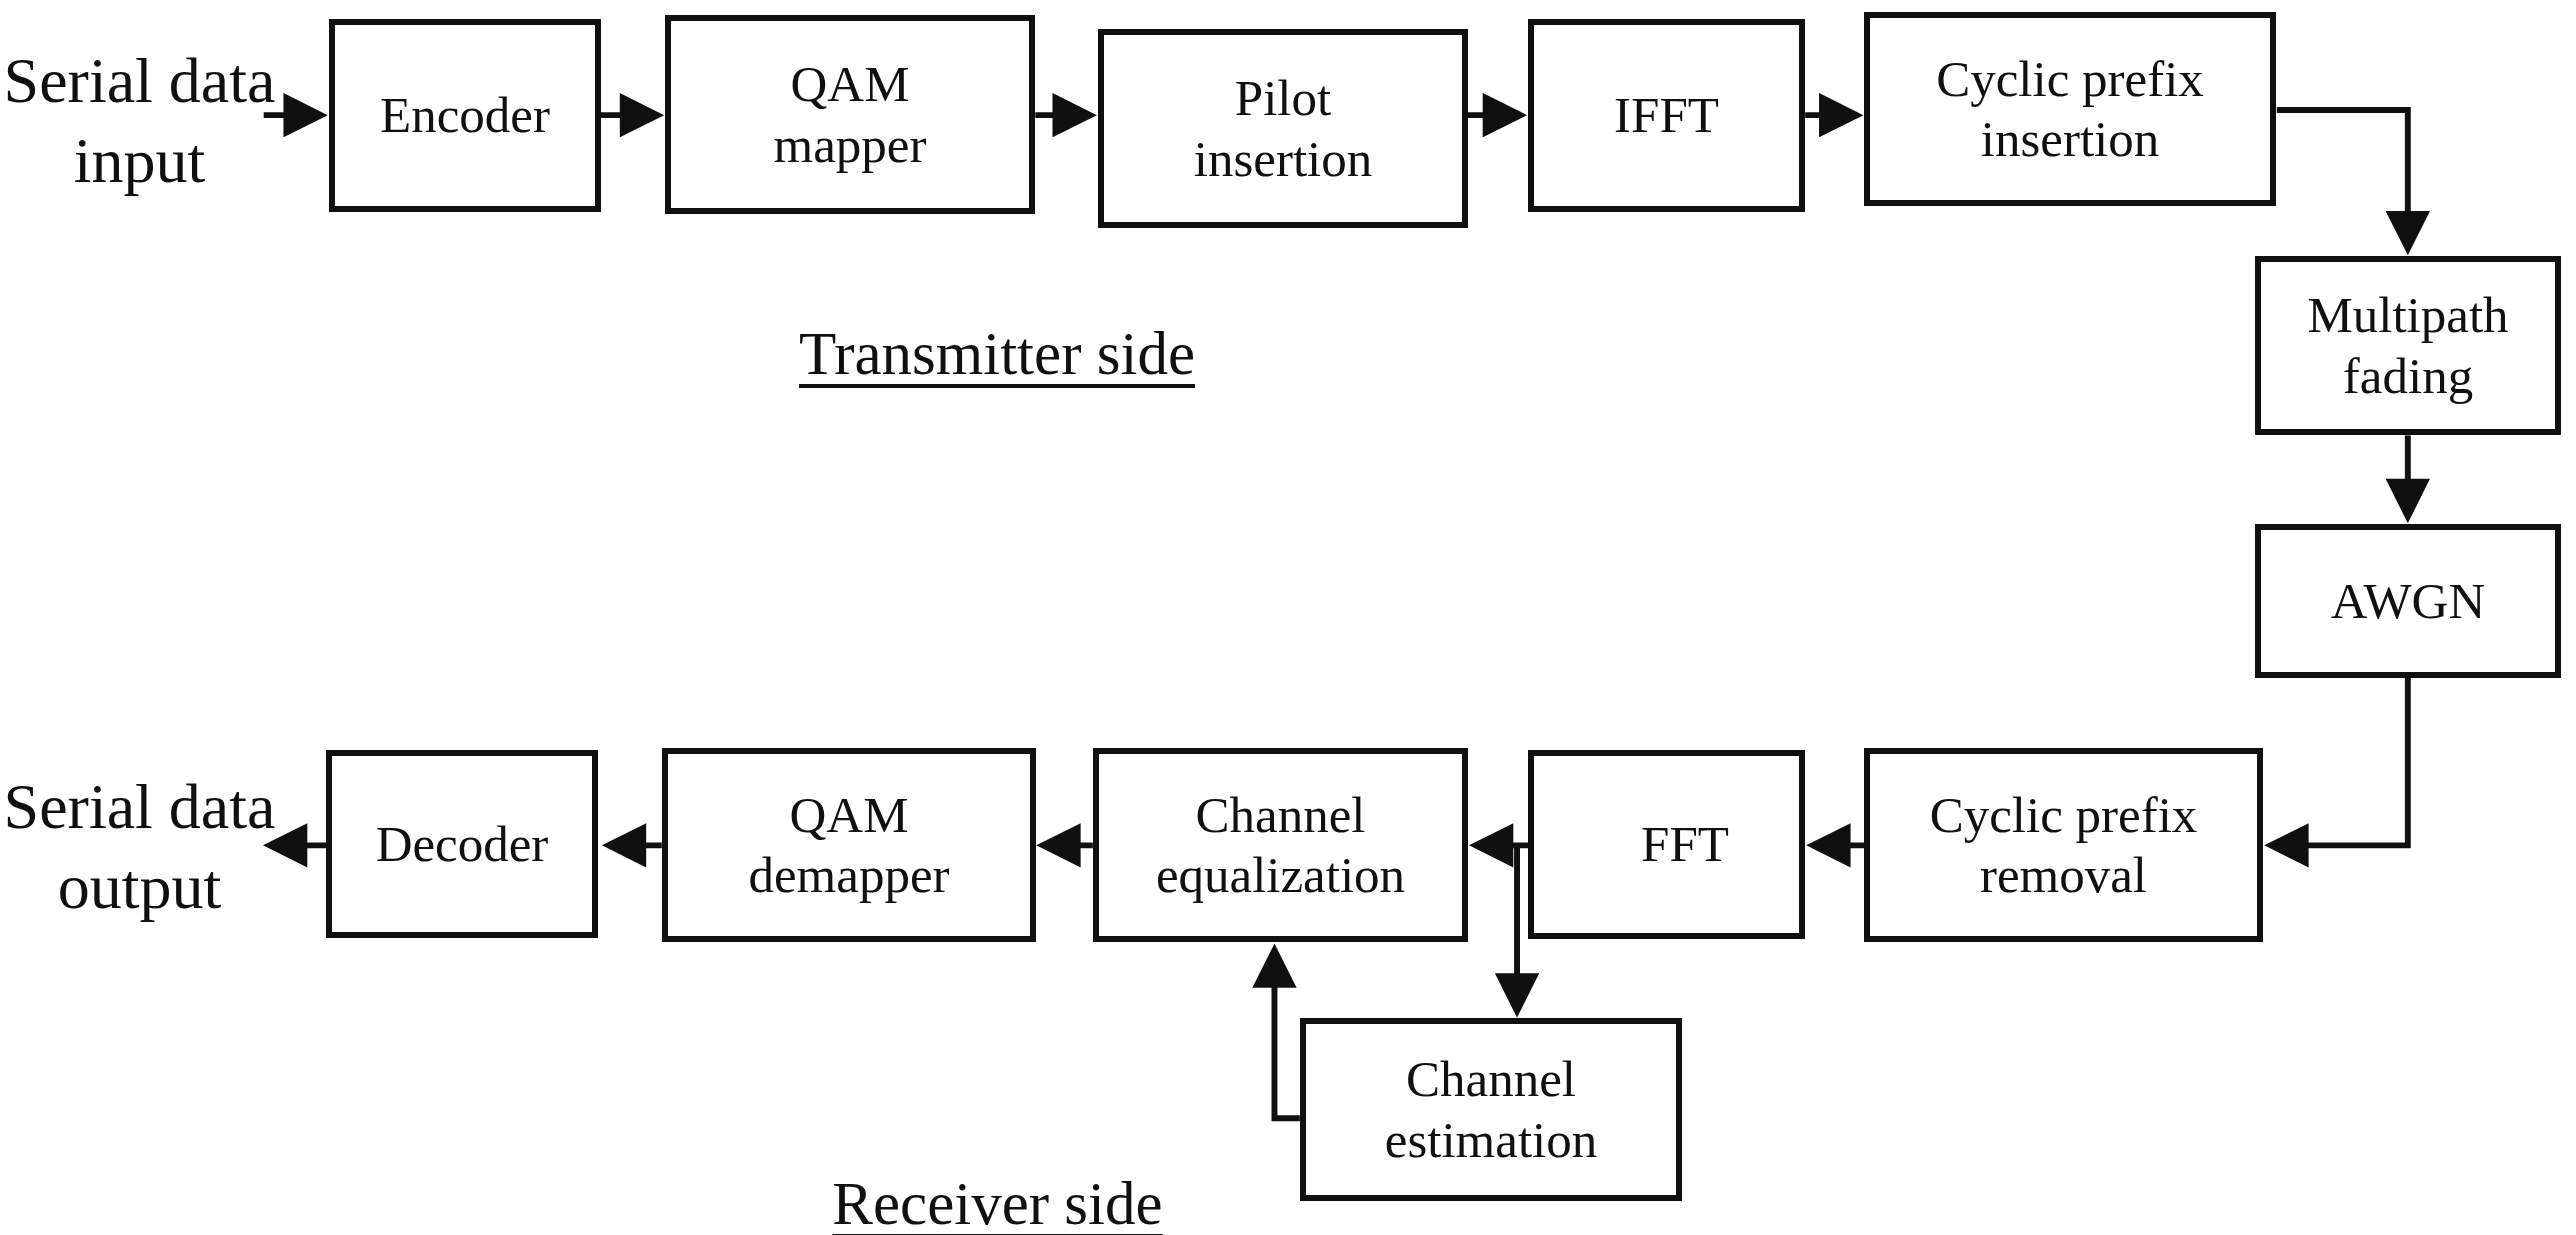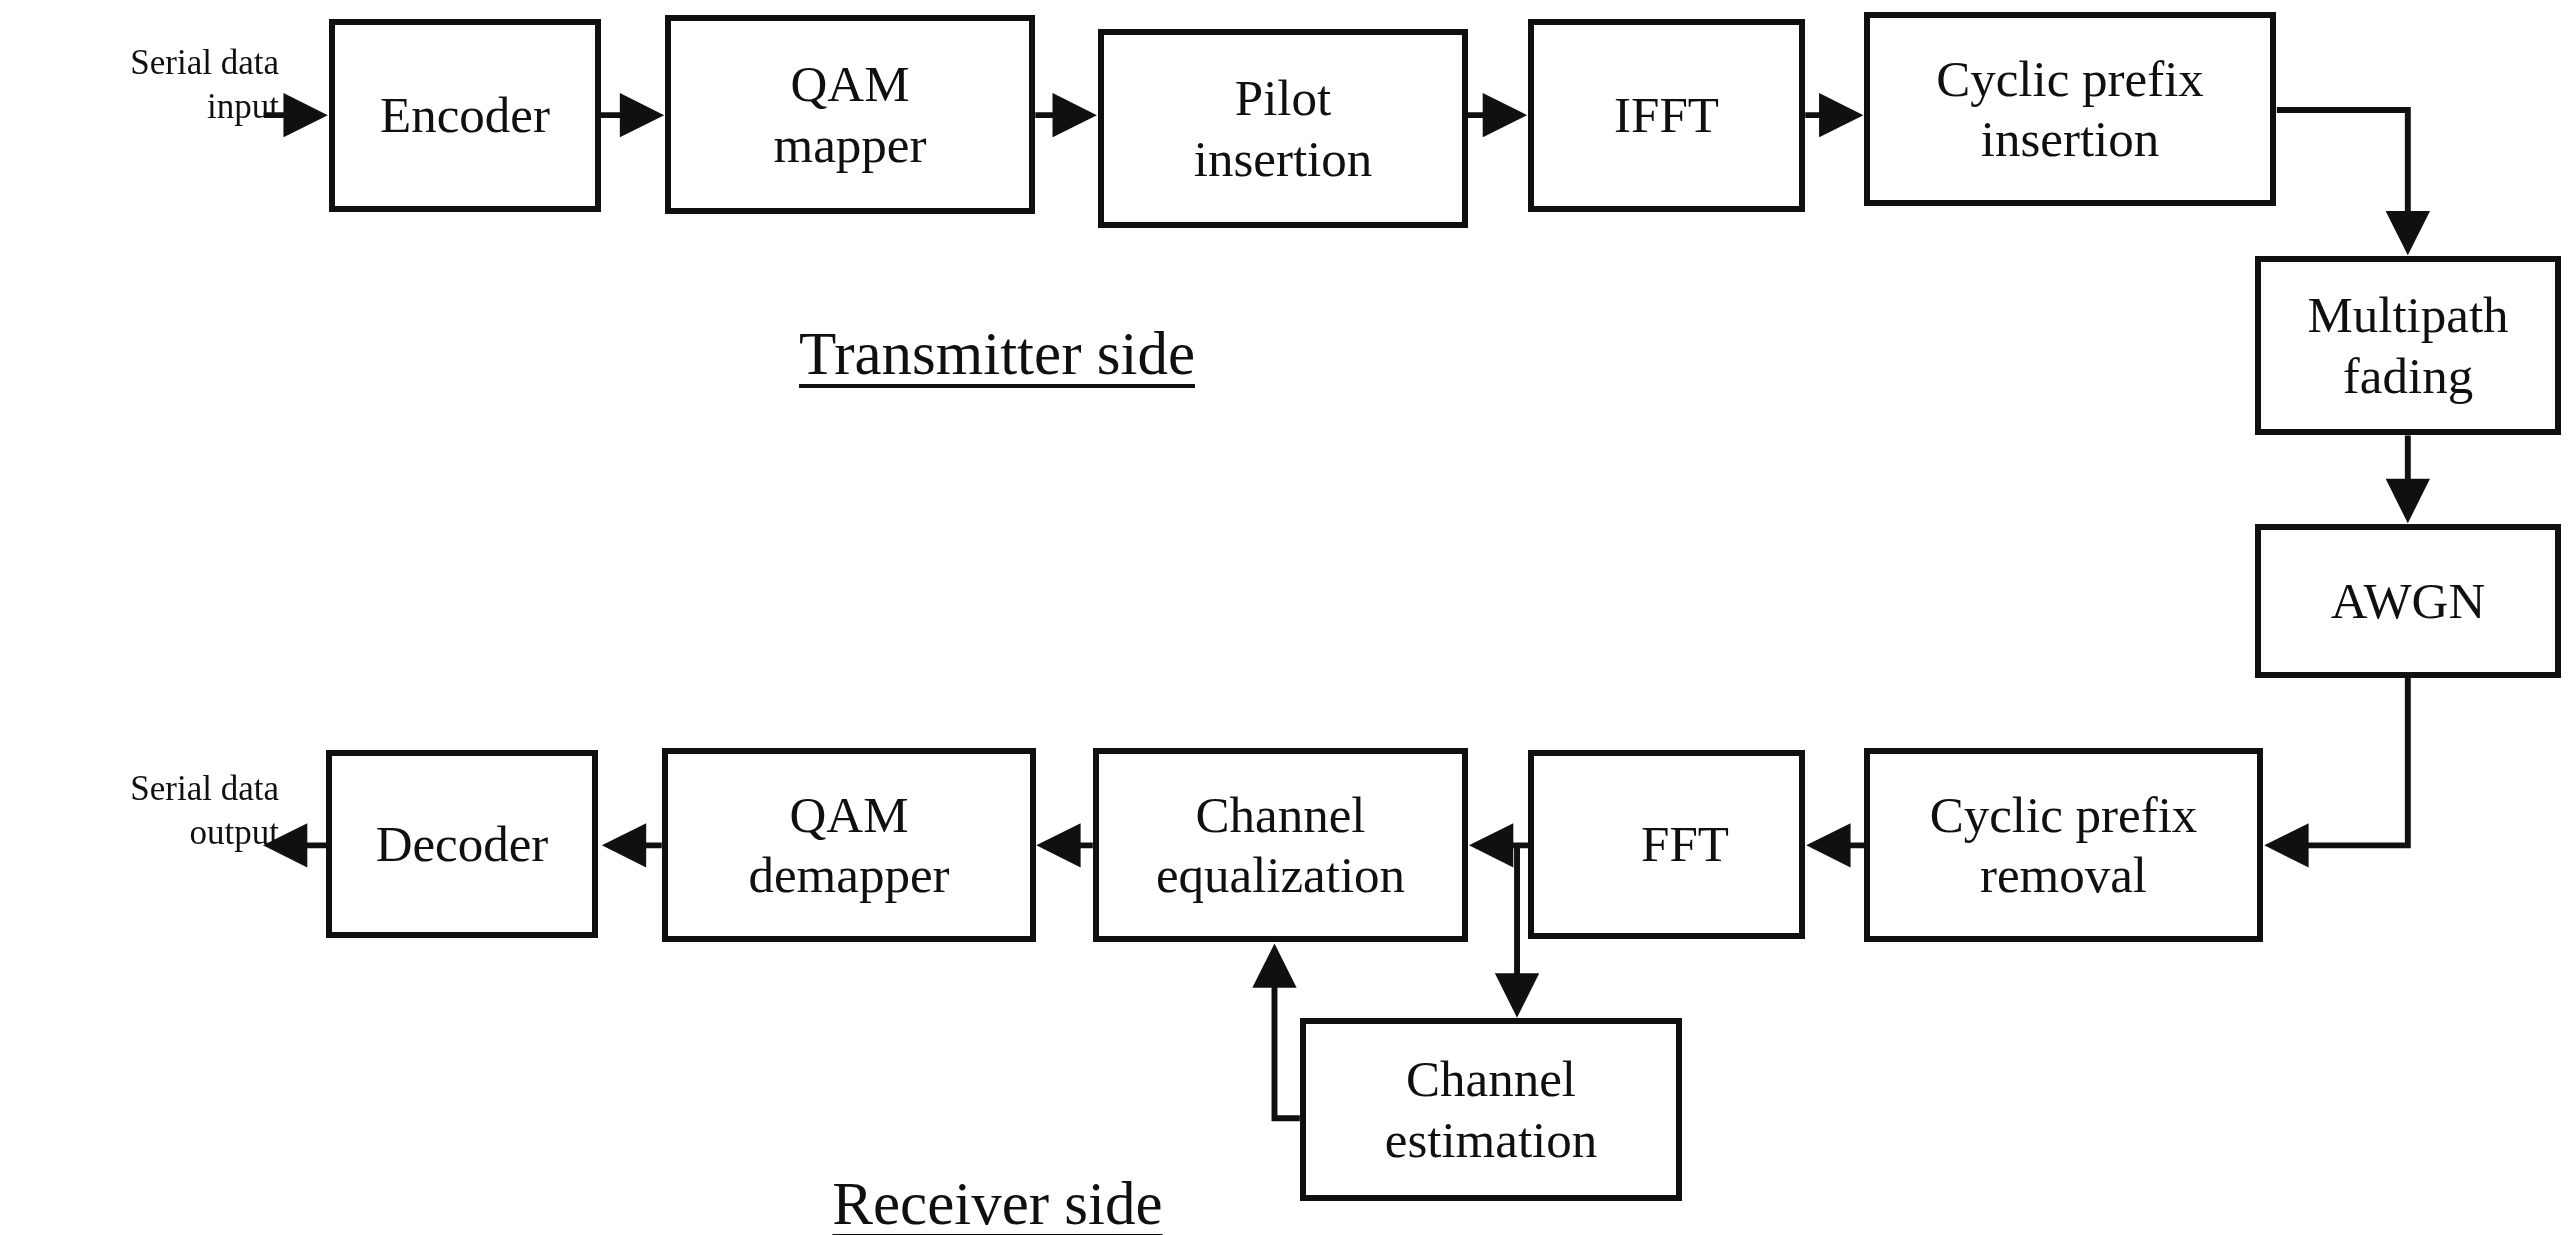--- a/index.html
+++ b/index.html
@@ -41,23 +41,23 @@
     align-items: center;
     justify-content: center;
     text-align: center;
     white-space: pre-line;
     font-size: 51px;
     line-height: 1.18;
   }
   .io-label {
     position: absolute;
     width: 279px;
-    text-align: right;
+    text-align: center;
     white-space: pre-line;
-    font-size: 35px;
+    font-size: 64px;
     line-height: 1.25;
   }
   .section-title {
     position: absolute;
     text-align: center;
     font-size: 61px;
     text-decoration: underline;
     text-decoration-thickness: 4.2px;
     text-underline-offset: 10px;
   }

